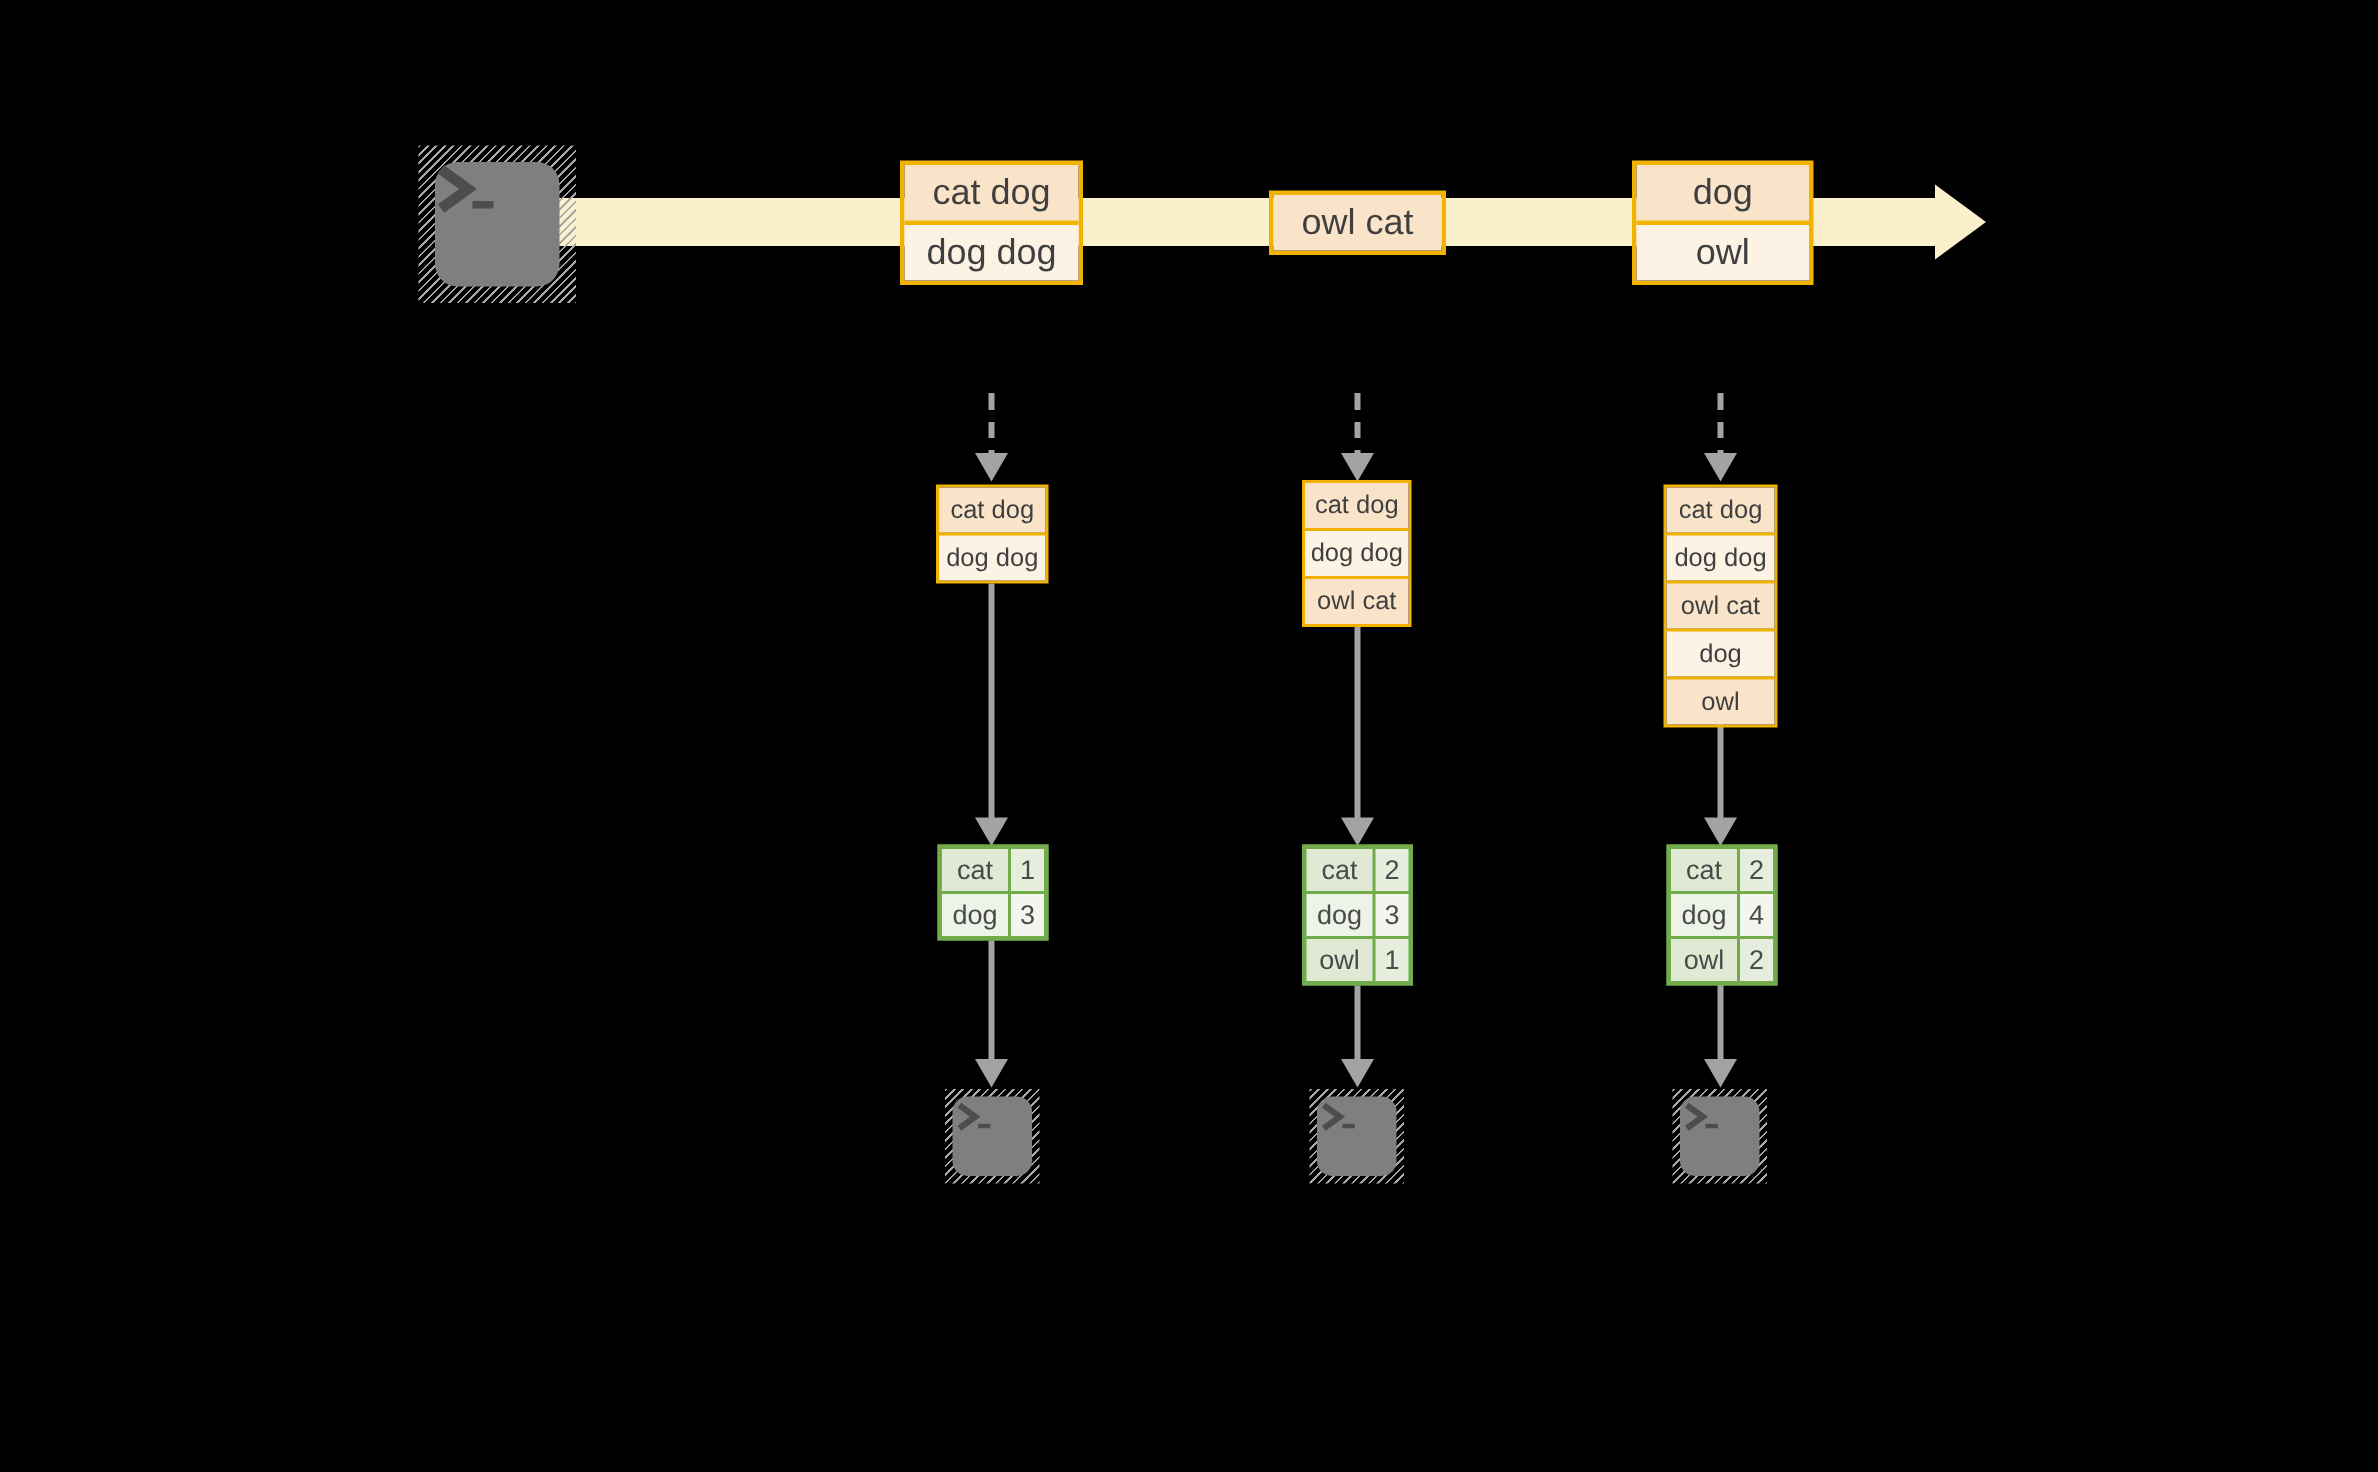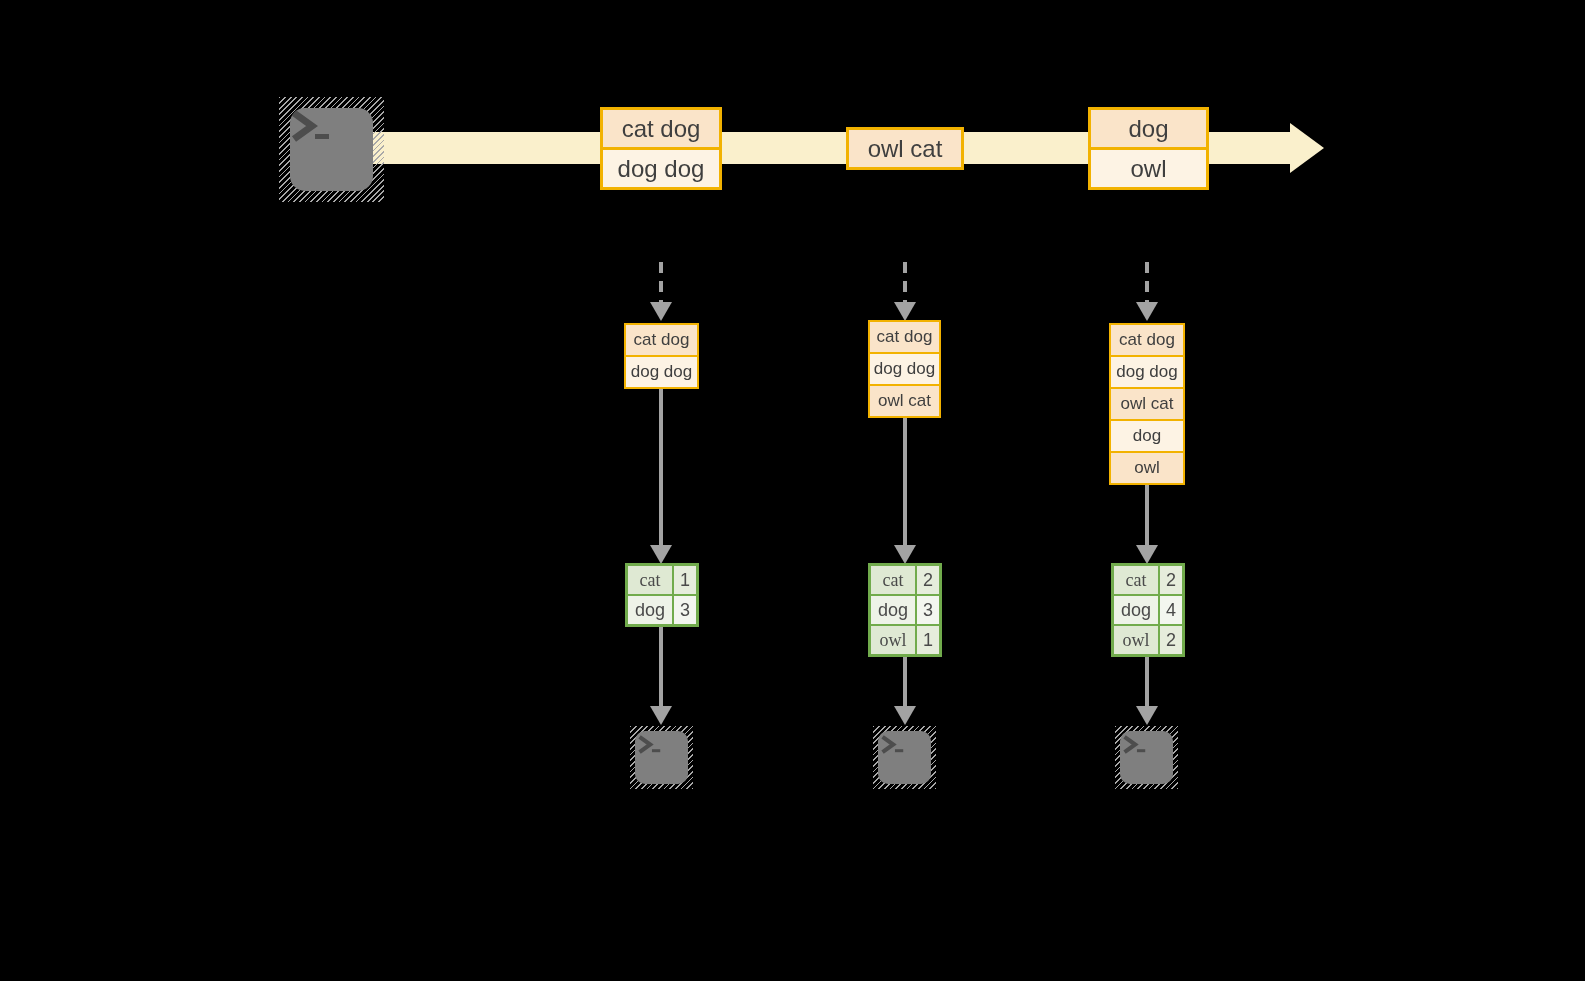--- a/index.html
+++ b/index.html
@@ -52,21 +52,21 @@
   .vdash{position:absolute;width:4px;z-index:3;
     background:repeating-linear-gradient(180deg,var(--gray) 0 11px,transparent 11px 19px);}
   .vline{position:absolute;width:4px;background:var(--gray);z-index:3;}
   .ahead{position:absolute;width:0;height:0;z-index:3;
     border-left:11px solid transparent;border-right:11px solid transparent;border-top:19px solid var(--gray);}
   
   .gtable{position:absolute;display:grid;grid-template-columns:44px 22px;gap:2px;
     background:var(--green);border:3px solid var(--green);z-index:4;}
   .gcell{height:28px;display:flex;align-items:center;justify-content:center;
     font-size:18px;color:#4a4a4a;}
-  .rA .w{background:var(--gtintW);font-family:Liberation Serif, serif;} .rA .n{background:var(--gtintN);}
+  .rA .w{background:var(--gtintW);} .rA .n{background:var(--gtintN);}
   .rB .w{background:var(--glightW);} .rB .n{background:var(--glightN);}
   .grow{display:contents;}
   
   .querybox{position:absolute;left:695px;top:462px;width:428px;height:45px;background:#ffffff;
     display:flex;align-items:center;justify-content:center;z-index:2;}
   .querybox span{font-size:31px;color:#262626;white-space:nowrap;}
 </style>
 </head>
 <body>
 

